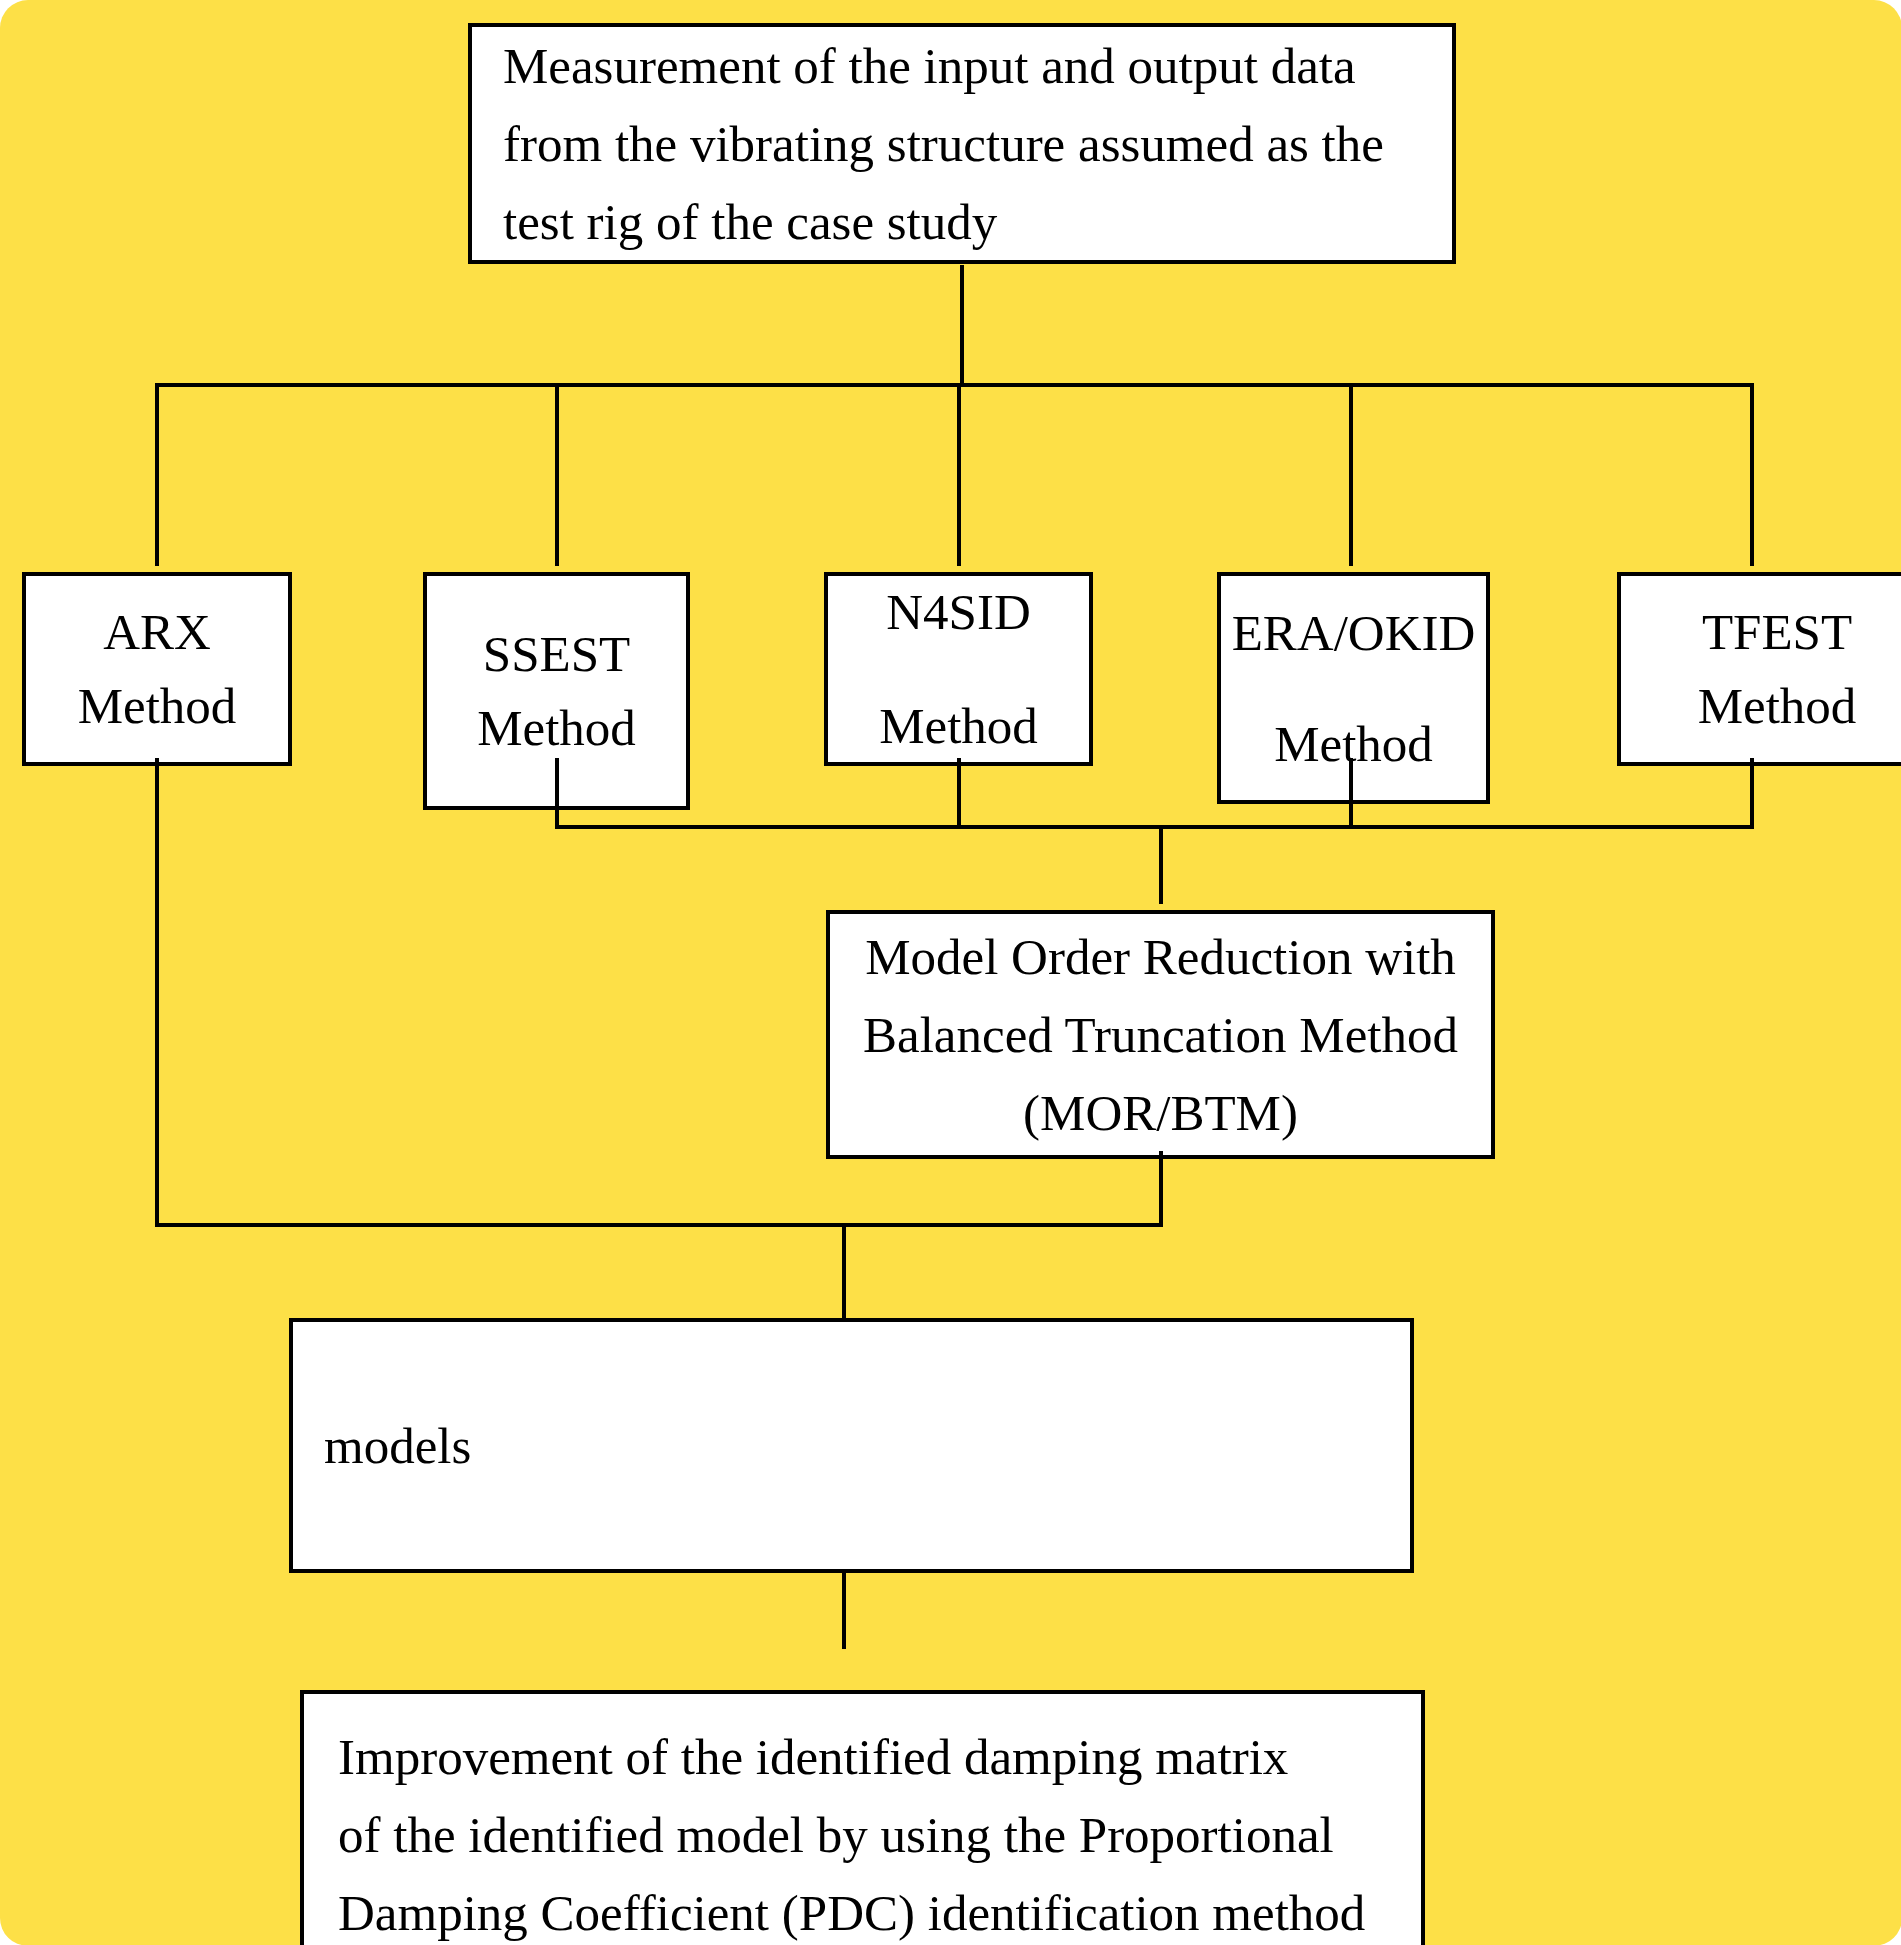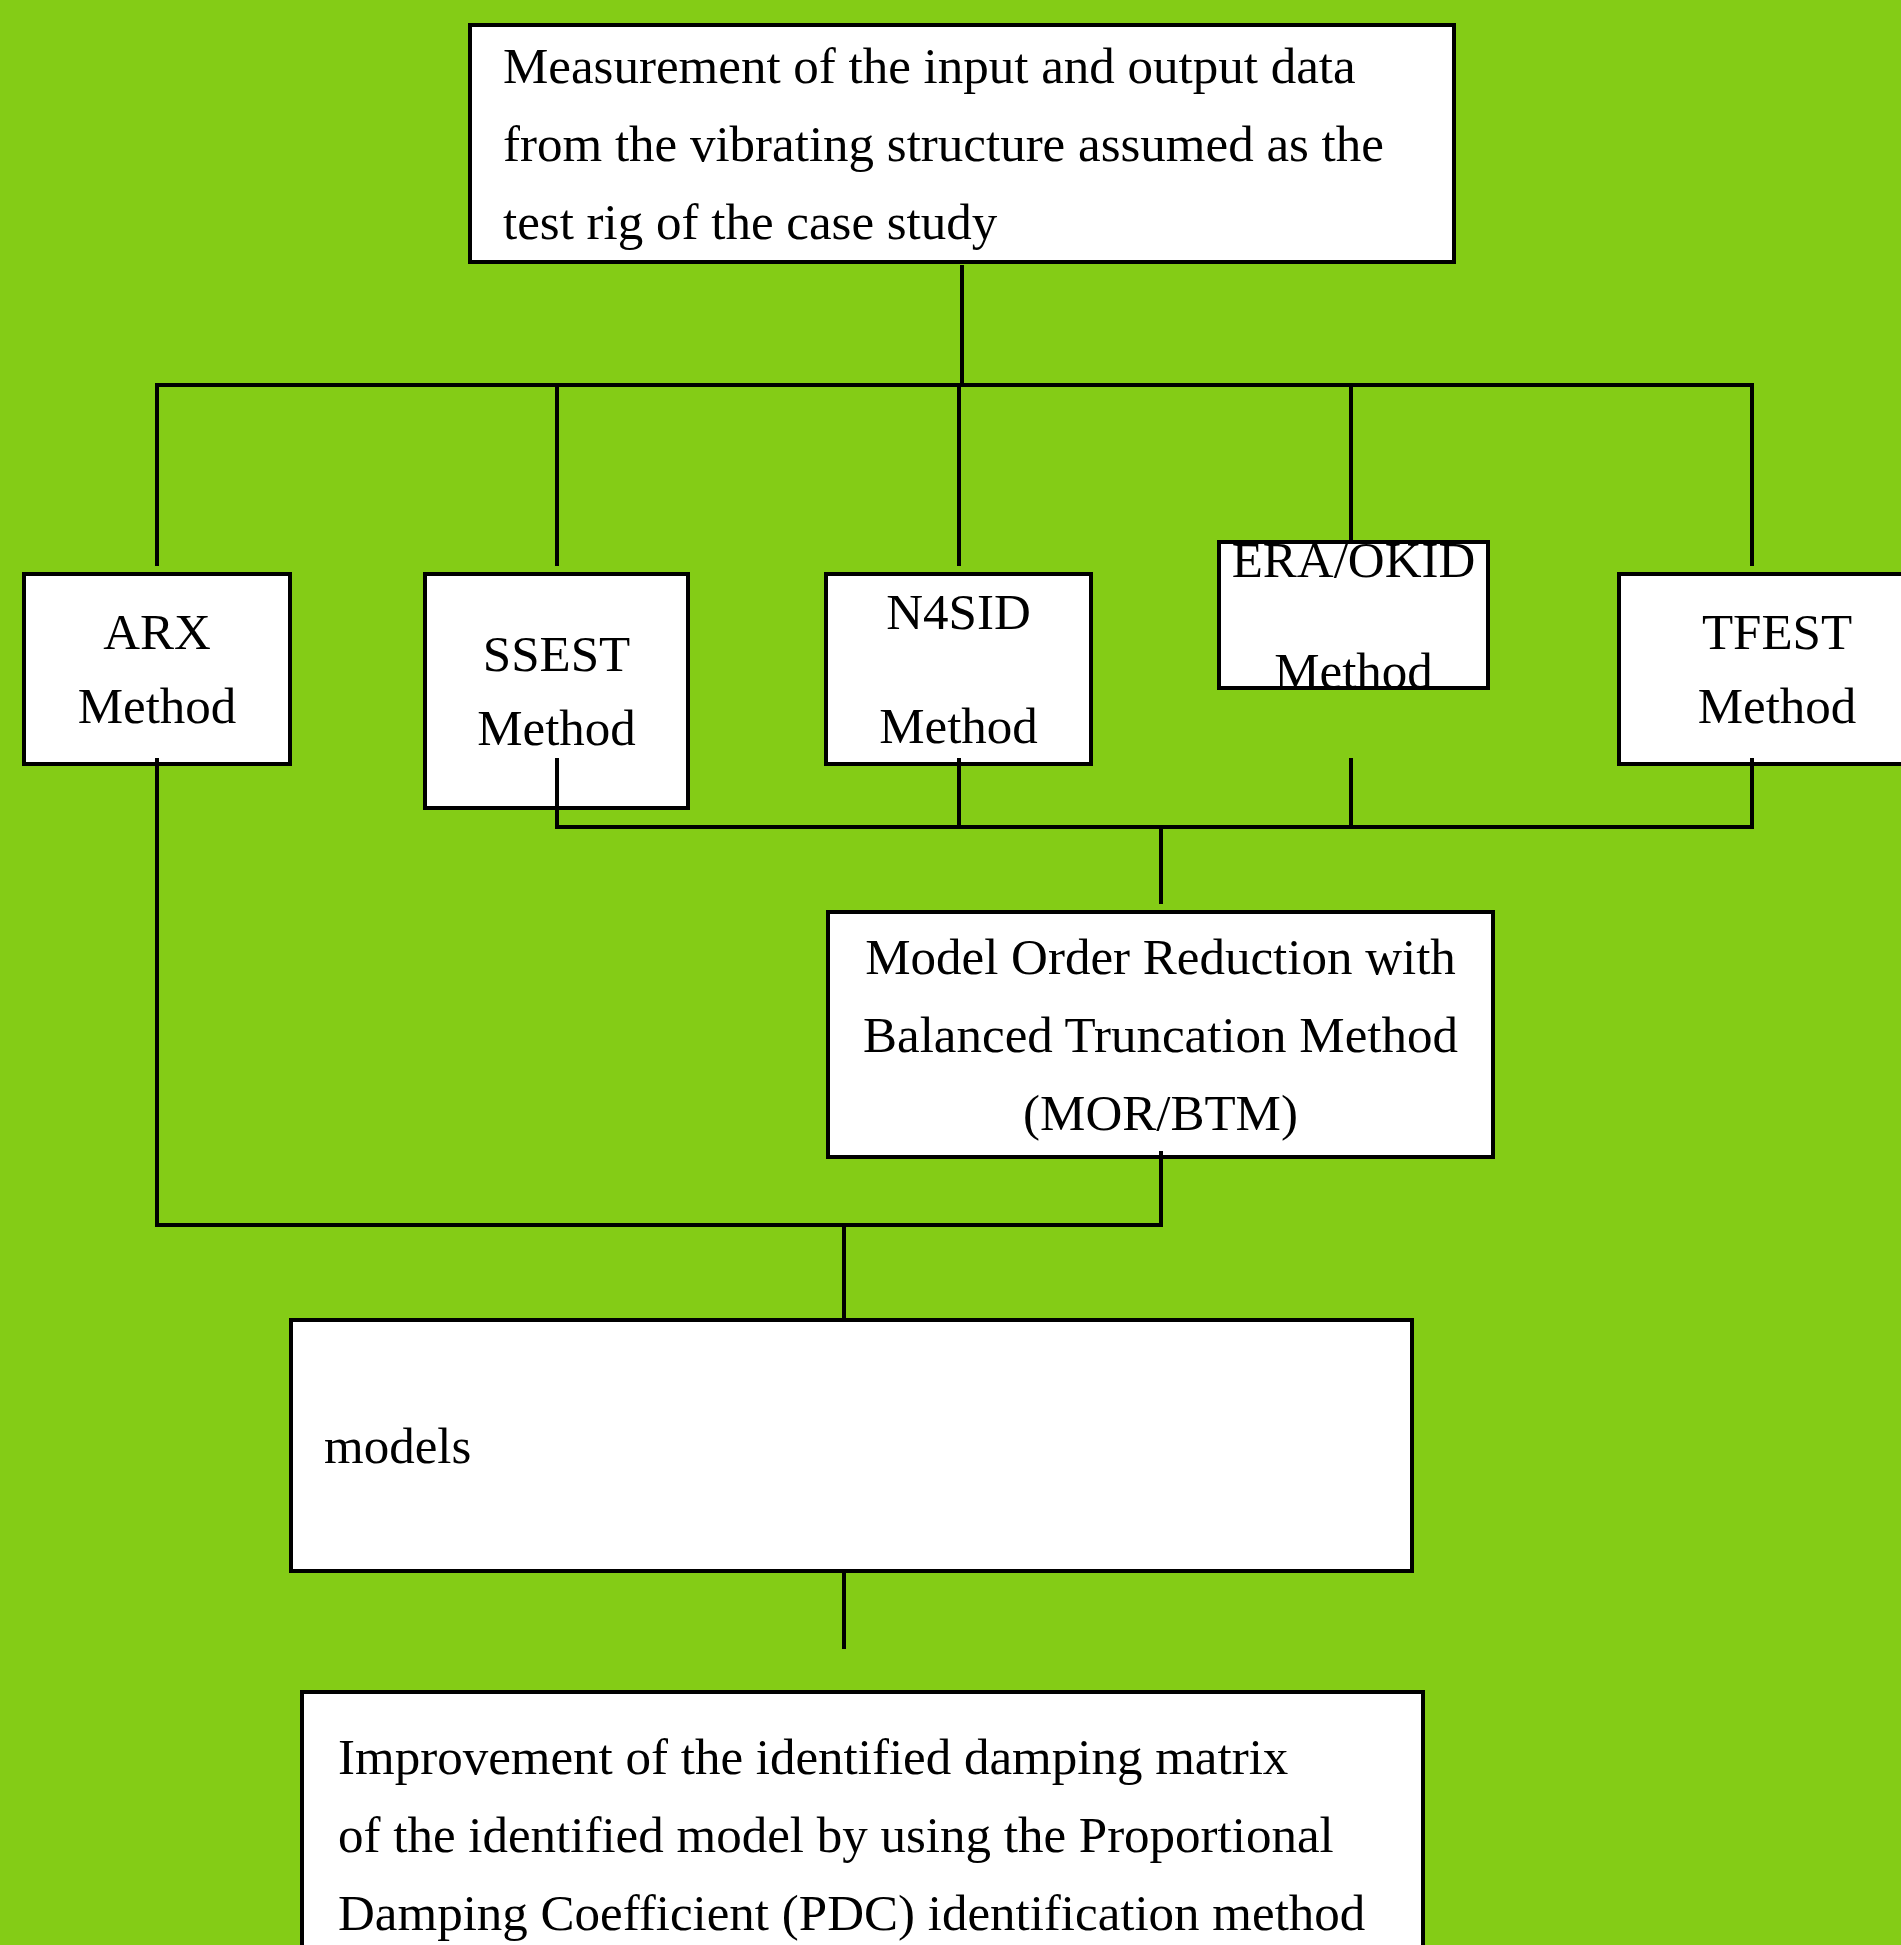--- a/index.html
+++ b/index.html
@@ -4,23 +4,24 @@
 <style>
   html, body {
     margin: 0;
     padding: 0;
     background: #ffffff;
   }
   #canvas {
     position: relative;
     width: 1902px;
     height: 1946px;
-    background: #84cc16;
+    background: #fde047;
     font-family: "Liberation Serif", "DejaVu Serif", serif;
     color: #000000;
+    border-radius: 28px;
   }
   .box {
     position: absolute;
     box-sizing: border-box;
     border: 4.3px solid #000000;
     background: #ffffff;
     display: flex;
     flex-direction: column;
     justify-content: center;
     font-size: 51px;
@@ -79,21 +80,21 @@
   <div class="box align-center method" style="left:423px; top:564px; width:267px; height:238px;">
     <div class="ln">SSEST</div>
     <div class="ln">Method</div>
   </div>
 
   <div class="box align-center method" style="left:824px; top:564px; width:269px; height:194px;gap:40px;">
     <div class="ln">N4SID</div>
     <div class="ln">Method</div>
   </div>
 
-  <div class="box align-center method" style="left:1217px; top:532px; width:273px; height:150px;gap:37px;">
+  <div class="box align-center method" style="left:1217px; top:564px; width:273px; height:232px;gap:37px;">
     <div class="ln">ERA/OKID</div>
     <div class="ln">Method</div>
   </div>
 
   <div class="box align-center method" style="left:1617px; top:564px; width:320px; height:194px;">
     <div class="ln">TFEST</div>
     <div class="ln">Method</div>
   </div>
 
   <div class="vline" style="left:555px;  top:758px; height:71px;"></div>

